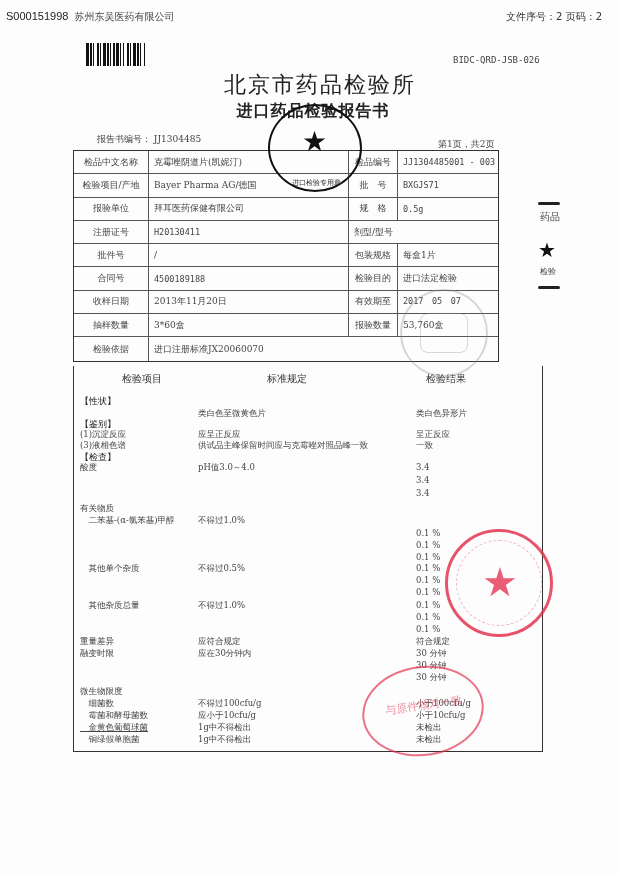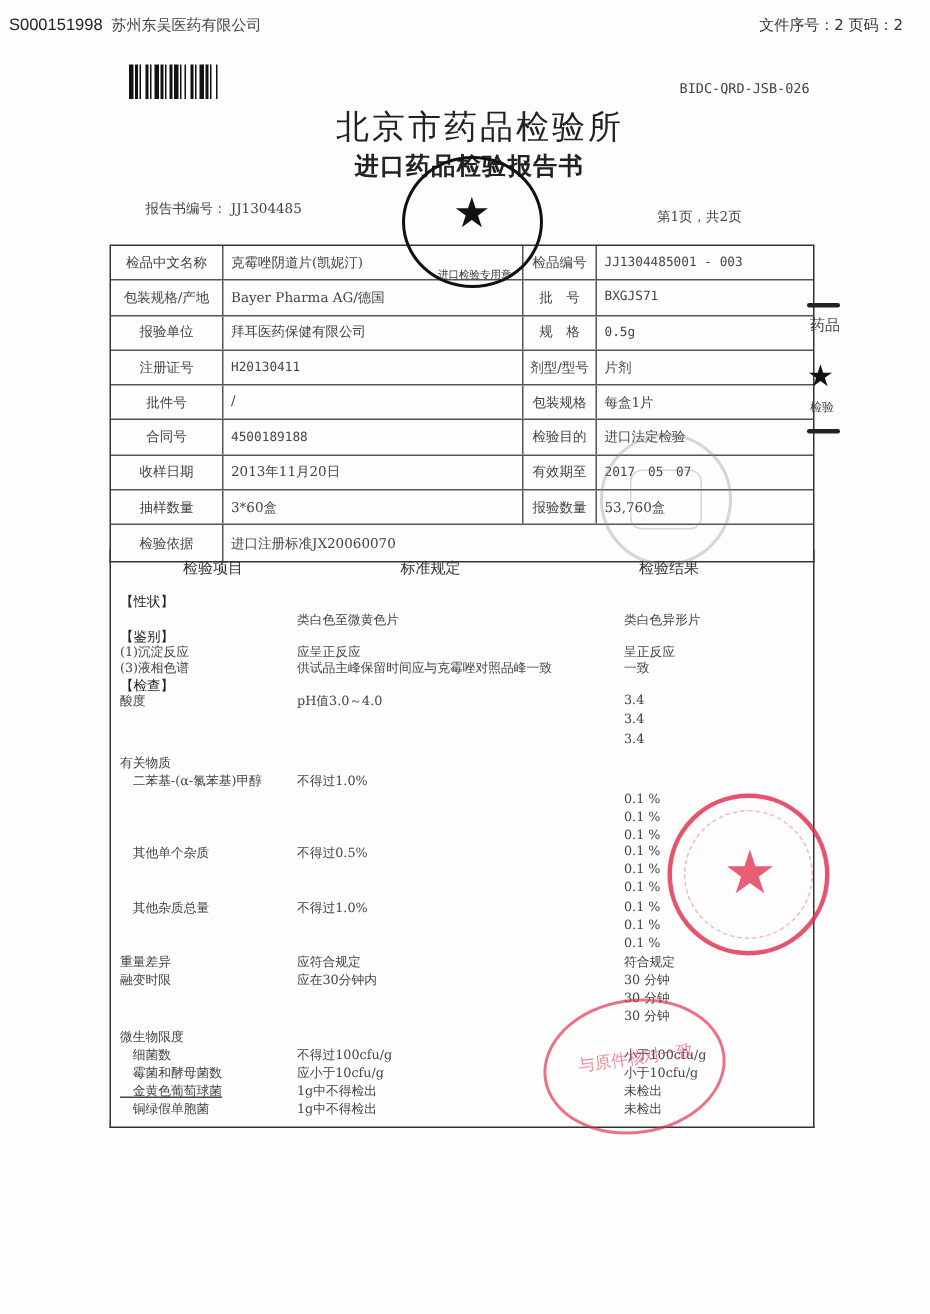--- a/index.html
+++ b/index.html
@@ -16,21 +16,21 @@
     .barcode i { display: block; height: 100%; background: #111; }
 
     .doc-code { left: 453px; top: 55px; font-family: "DejaVu Sans Mono", monospace; font-size: 9px; color: #444; }
 
     .title1 { left: 0; width: 620px; top: 70px; text-align: center; font-family: "DejaVu Sans", sans-serif; font-size: 22px; letter-spacing: 2px; color: #222; padding-left: 20px; }
     .title2 { left: 0; width: 620px; top: 101px; text-align: center; font-family: "DejaVu Sans", sans-serif; font-size: 16px; letter-spacing: 1px; color: #222; padding-left: 6px; font-weight: bold; }
 
     .report-no { left: 97px; top: 133px; font-size: 9px; color: #444; }
     .page-info { left: 438px; top: 138px; font-size: 9px; color: #444; }
 
-    .tbl { left: 73px; top: 163px; width: 470px; border: 1.5px solid #333; }
+    .tbl { left: 73px; top: 150px; width: 426px; border: 1.5px solid #333; }
     .row { display: flex; border-bottom: 1px solid #555; height: 23.3px; align-items: stretch; }
     .row:last-child { border-bottom: none; }
     .cell { display: flex; align-items: center; font-size: 9px; color: #444; padding: 0 5px; border-right: 1px solid #555; white-space: nowrap; overflow: hidden; }
     .cell:last-child { border-right: none; }
     .c-lbl { width: 75px; justify-content: center; }
     .c-val { width: 200px; }
     .c-lbl2 { width: 49px; justify-content: center; }
     .c-val2 { flex: 1; }
     .c-wide { flex: 1; }
     .mono { font-family: "DejaVu Sans Mono", monospace; font-size: 8.5px; }
@@ -113,36 +113,35 @@
 <div class="abs page-info">第1页，共2页</div>
 
 <div class="abs tbl">
   <div class="row">
     <div class="cell c-lbl">检品中文名称</div>
     <div class="cell c-val">克霉唑阴道片(凯妮汀)</div>
     <div class="cell c-lbl2">检品编号</div>
     <div class="cell c-val2 mono">JJ1304485001 - 003</div>
   </div>
   <div class="row">
-    <div class="cell c-lbl">包装规格/产地</div>
+    <div class="cell c-lbl">检验项目/产地</div>
     <div class="cell c-val">Bayer Pharma AG/德国</div>
     <div class="cell c-lbl2">批　号</div>
     <div class="cell c-val2 mono">BXGJS71</div>
   </div>
   <div class="row">
     <div class="cell c-lbl">报验单位</div>
     <div class="cell c-val">拜耳医药保健有限公司</div>
     <div class="cell c-lbl2">规　格</div>
     <div class="cell c-val2 mono">0.5g</div>
   </div>
   <div class="row">
     <div class="cell c-lbl">注册证号</div>
     <div class="cell c-val mono">H20130411</div>
     <div class="cell c-lbl2">剂型/型号</div>
-    <div class="cell c-val2">片剂</div>
   </div>
   <div class="row">
     <div class="cell c-lbl">批件号</div>
     <div class="cell c-val">/</div>
     <div class="cell c-lbl2">包装规格</div>
     <div class="cell c-val2">每盒1片</div>
   </div>
   <div class="row">
     <div class="cell c-lbl">合同号</div>
     <div class="cell c-val mono">4500189188</div>

